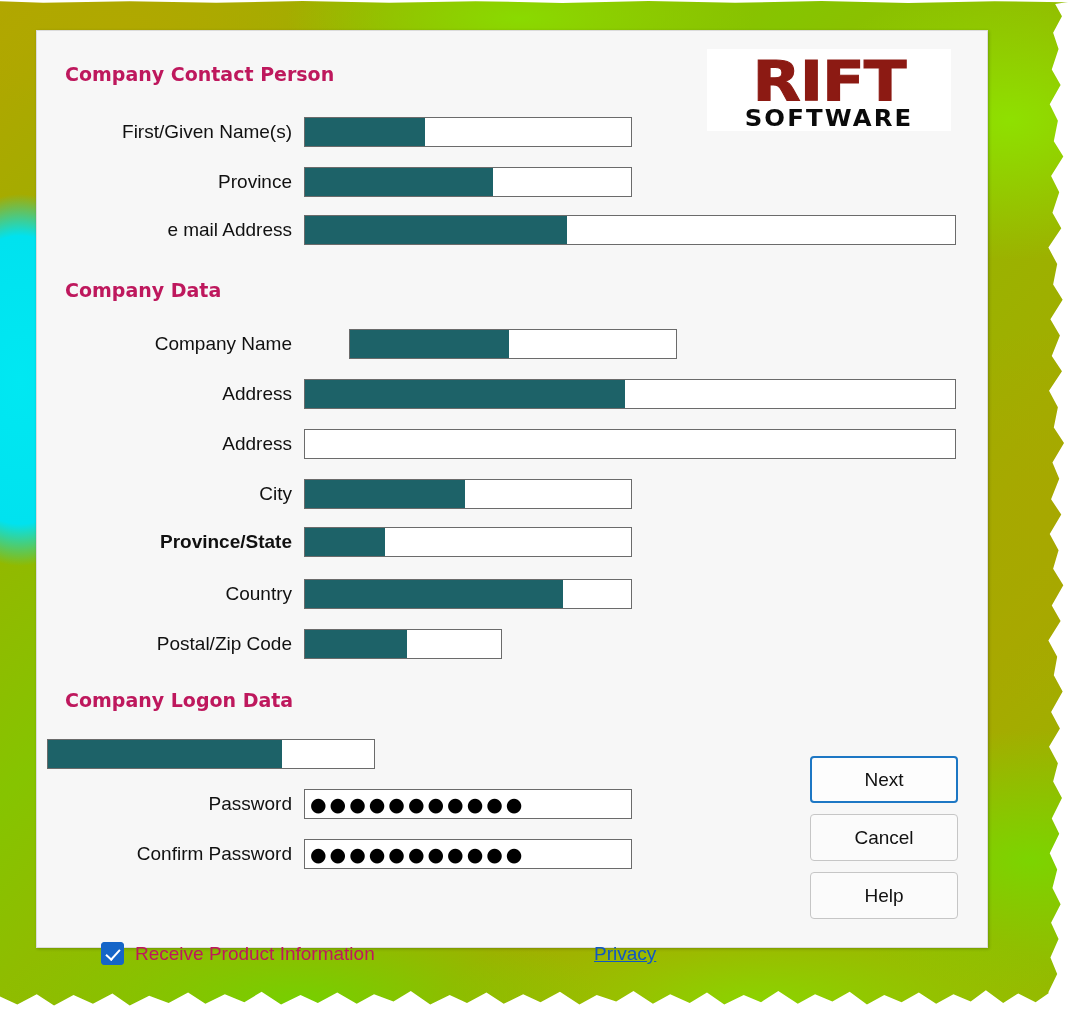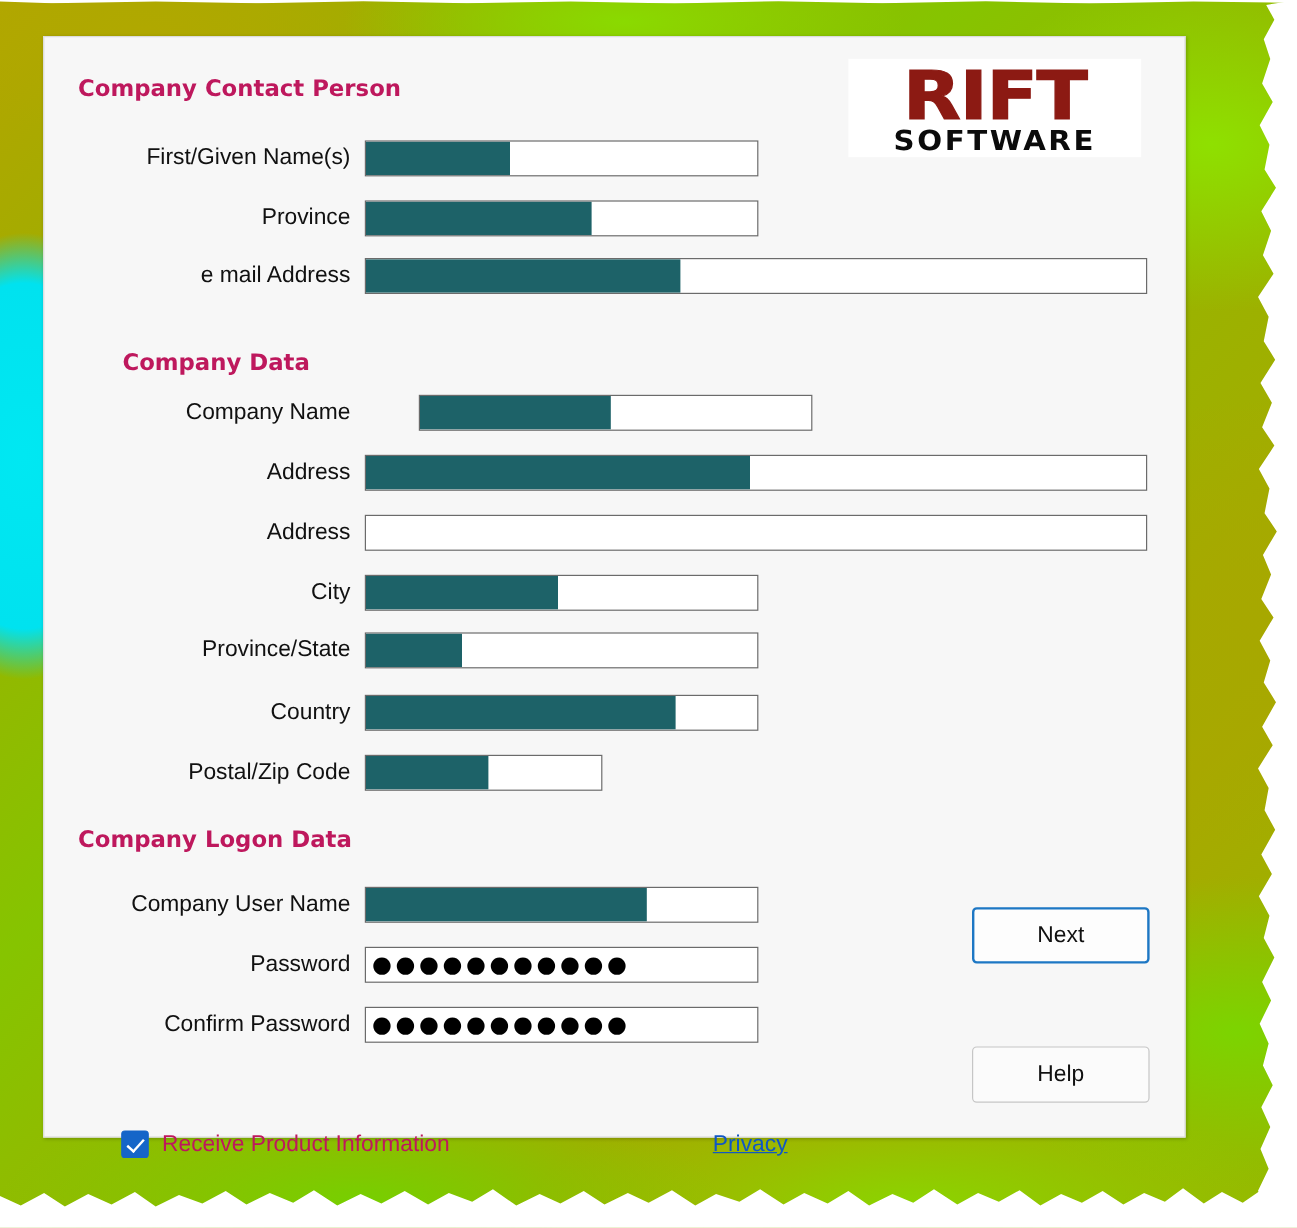--- a/index.html
+++ b/index.html
@@ -295,21 +295,21 @@
       </div>
     </div>
 
     <div class="row" style="left:10px; top:184px;">
       <div class="label">e mail Address</div>
       <div class="field" style="width:652px;">
         <div class="fill" style="width:262px;"></div>
       </div>
     </div>
 
-    <div class="section-title" style="top:260px;margin-left:37px;">Company Data</div>
+    <div class="section-title" style="top:248px;">Company Data</div>
 
     <div class="row" style="left:10px; top:298px;gap:45px;">
       <div class="label">Company Name</div>
       <div class="field" style="width:328px;">
         <div class="fill" style="width:159px;"></div>
       </div>
     </div>
 
     <div class="row" style="left:10px; top:348px;">
       <div class="label">Address</div>
@@ -325,21 +325,21 @@
       </div>
     </div>
 
     <div class="row" style="left:10px; top:448px;">
       <div class="label">City</div>
       <div class="field" style="width:328px;">
         <div class="fill" style="width:160px;"></div>
       </div>
     </div>
 
-    <div class="row" style="left:10px; top:496px;">
+    <div class="row" style="left:10px; top:496px;font-weight:bold;">
       <div class="label">Province/State</div>
       <div class="field" style="width:328px;">
         <div class="fill" style="width:80px;"></div>
       </div>
     </div>
 
     <div class="row" style="left:10px; top:598px;">
       <div class="label">Postal/Zip Code</div>
       <div class="field" style="width:198px;">
         <div class="fill" style="width:102px;"></div>
@@ -349,41 +349,41 @@
     <div class="row" style="left:10px; top:548px;">
       <div class="label">Country</div>
       <div class="field" style="width:328px;">
         <div class="fill" style="width:258px;"></div>
       </div>
     </div>
 
     <div class="section-title" style="top:658px;">Company Logon Data</div>
 
     <div class="row" style="left:10px; top:708px;">
-      <div class="label">Company User Name</div>
       <div class="field" style="width:328px;">
         <div class="fill" style="width:234px;"></div>
       </div>
     </div>
 
     <div class="row" style="left:10px; top:758px;">
       <div class="label">Password</div>
       <div class="field" style="width:328px;">
         <span class="dots">●●●●●●●●●●●</span>
       </div>
     </div>
 
     <div class="row" style="left:10px; top:808px;">
       <div class="label">Confirm Password</div>
       <div class="field" style="width:328px;">
         <span class="dots">●●●●●●●●●●●</span>
       </div>
     </div>
 
     <button class="btn primary" style="left:773px; top:725px;">Next</button>
+    <button class="btn" style="left:773px; top:783px;">Cancel</button>
     <button class="btn" style="left:773px; top:841px;">Help</button>
 
     <div class="checkrow">
       <div class="checkbox"></div>
       <div class="checklabel">Receive Product Information</div>
     </div>
     <a class="privacy" href="#">Privacy</a>
 
   </div>
 </div>

